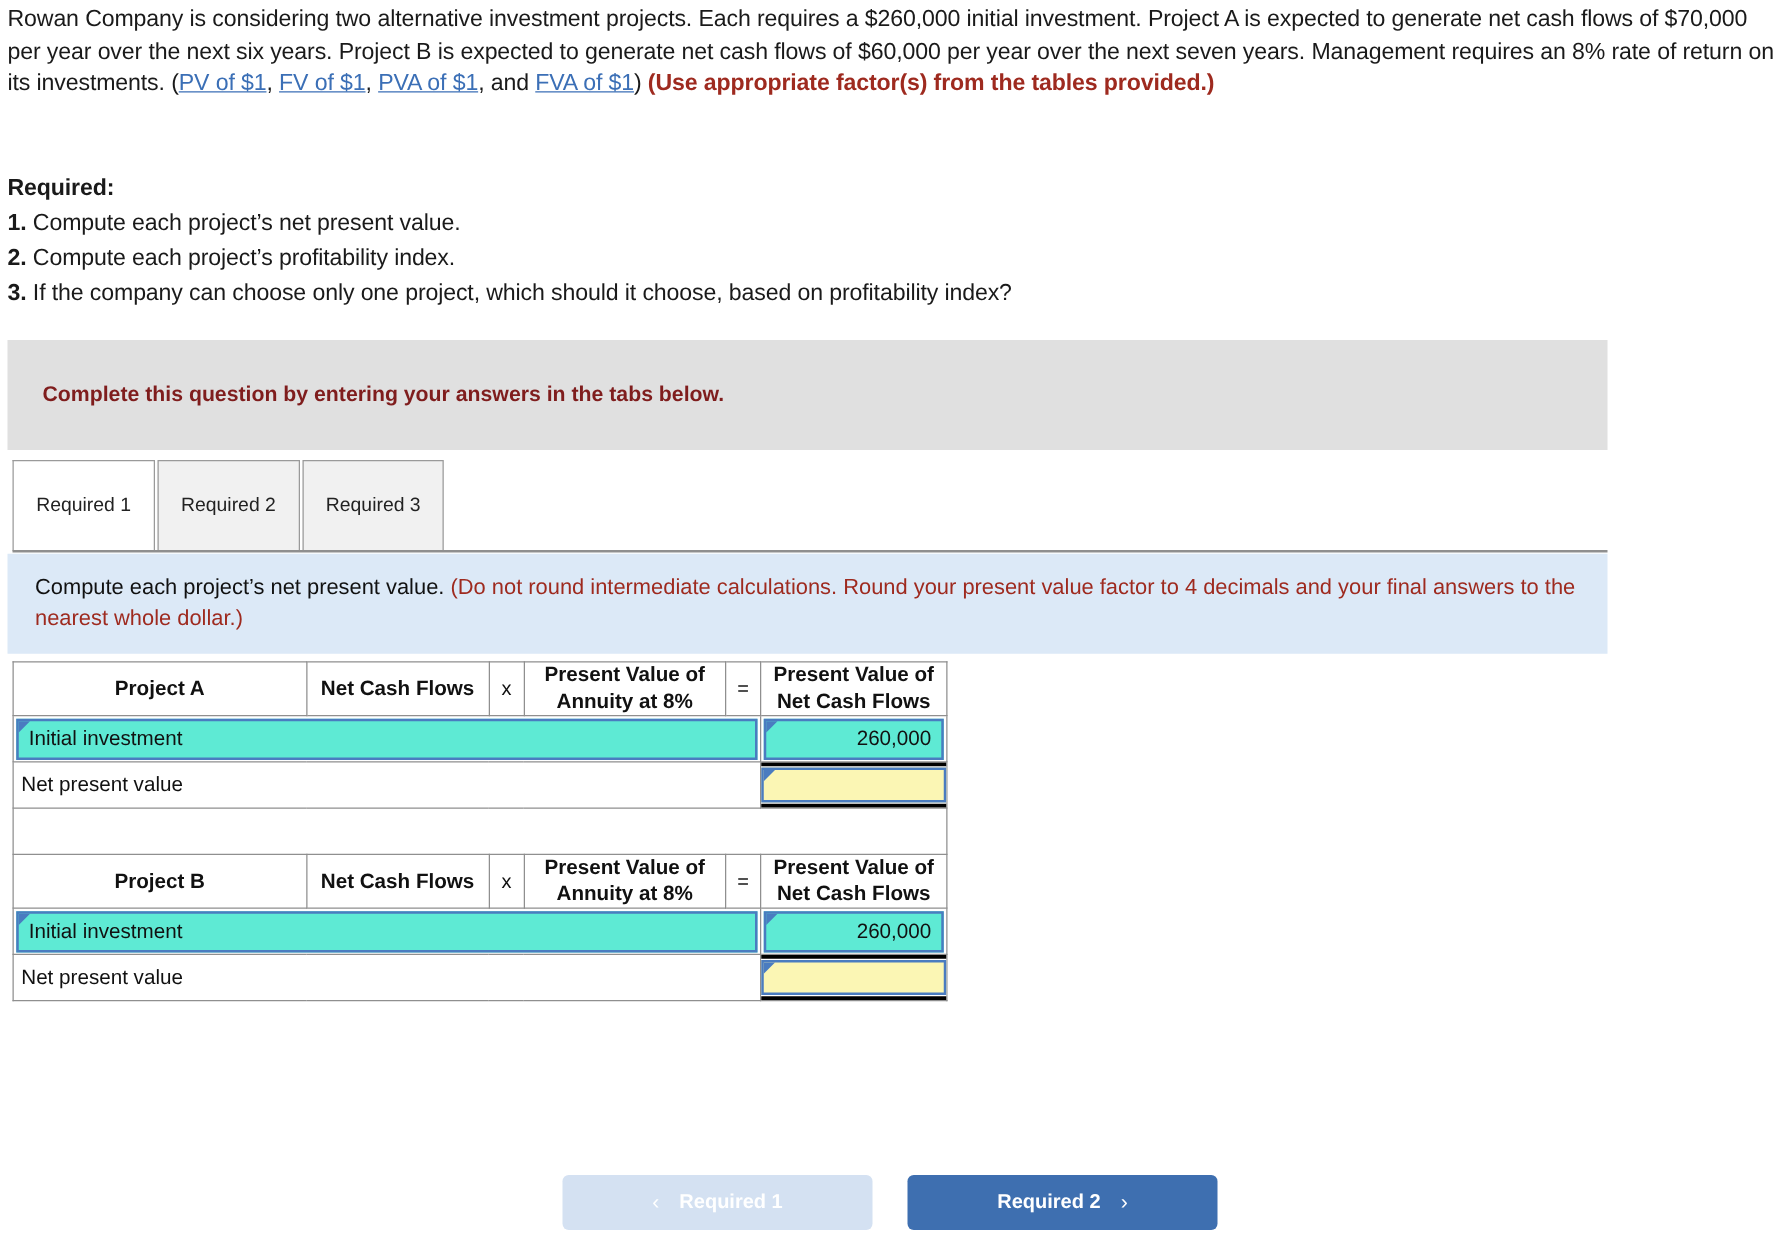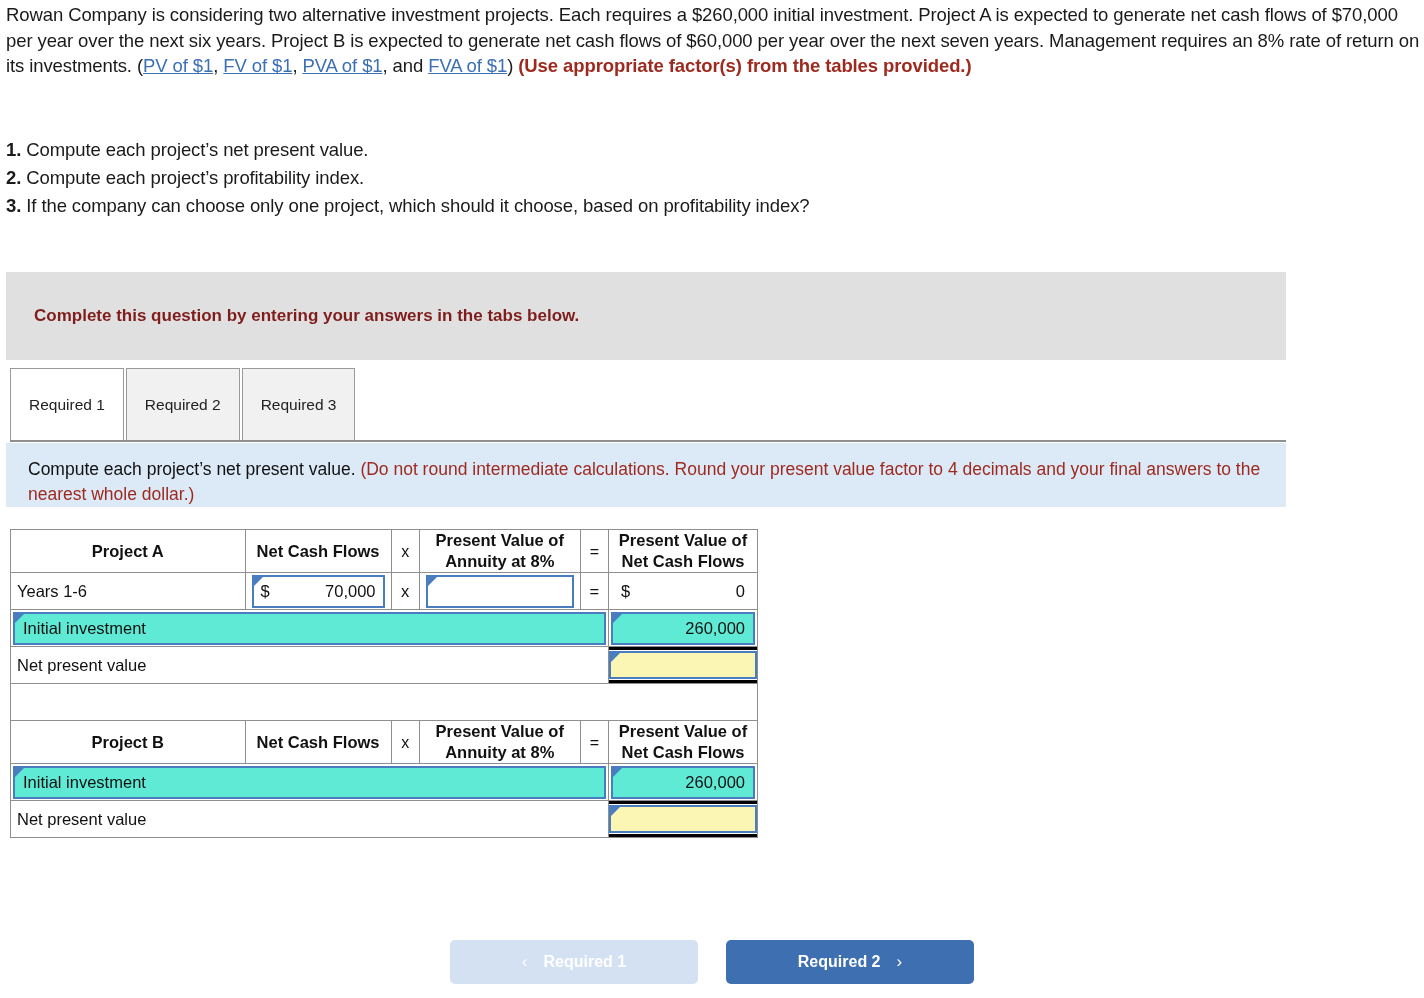--- a/index.html
+++ b/index.html
@@ -85,21 +85,21 @@
     position: absolute;
     left: 10px; top: 440px;
     width: 1276px; height: 2px;
     background: #8f8f8f;
   }
 
   
   .blue-box {
     position: absolute;
     left: 6px; top: 443px;
-    width: 1280px; height: 64px;
+    width: 1280px; height: 80px;
     background: #dce9f7;
     padding: 14px 22px 0 22px;
     font-size: 17.5px;
     line-height: 25px;
     color: #111;
   }
   .blue-box .red { color: #9e2a1f; }
 
   
   .sheet {
@@ -255,20 +255,21 @@
 </head>
 <body>
 
 <div class="page">
 
   <div class="intro">
     <span>Rowan Company is considering two alternative investment projects. Each requires a $260,000 initial investment. Project A is expected to generate net cash flows of $70,000 per year over the next six years. Project B is expected to generate net cash flows of $60,000 per year over the next seven years. Management requires an 8% rate of return on its investments. (</span><a href="#">PV of $1</a><span>, </span><a href="#">FV of $1</a><span>, </span><a href="#">PVA of $1</a><span>, and </span><a href="#">FVA of $1</a><span>) </span><span class="strong-red">(Use appropriate factor(s) from the tables provided.)</span>
   </div>
 
   <div class="req-block">
+    <div class="hdr">Required:</div>
     <div>
       <span class="num">1.</span>
       <span>Compute each project’s net present value.</span>
     </div>
     <div>
       <span class="num">2.</span>
       <span>Compute each project’s profitability index.</span>
     </div>
     <div>
       <span class="num">3.</span>
@@ -311,44 +312,20 @@
       <tbody>
           <tr>
         <td class="hd">Project A</td>
         <td class="hd">Net Cash Flows</td>
         <td class="hd op">x</td>
         <td class="hd">Present Value of Annuity at 8%</td>
         <td class="hd op">=</td>
         <td class="hd">Present Value of Net Cash Flows</td>
       </tr>
 
-      <tr>
-        <td class="lbl">Years 1-6</td>
-        <td class="inp-host">
-          <div class="inp">
-            <span class="tri"></span>
-            <span class="dollar">$</span>
-            <span class="val">70,000</span>
-          </div>
-        </td>
-        <td class="op">x</td>
-        <td class="inp-host">
-          <div class="inp">
-            <span class="tri"></span>
-            <span class="val"></span>
-          </div>
-        </td>
-        <td class="op">=</td>
-        <td>
-          <div class="money">
-            <span class="dollar">$</span>
-            <span class="val">0</span>
-          </div>
-        </td>
-      </tr>
 
       <tr>
         <td colspan="5" style="padding:1px 2px;">
           <div class="wide-inp">
             <span class="tri"></span>
             <span>Initial investment</span>
           </div>
         </td>
         <td style="padding:1px 2px;">
           <div class="wide-inp" style="justify-content:flex-end;">

